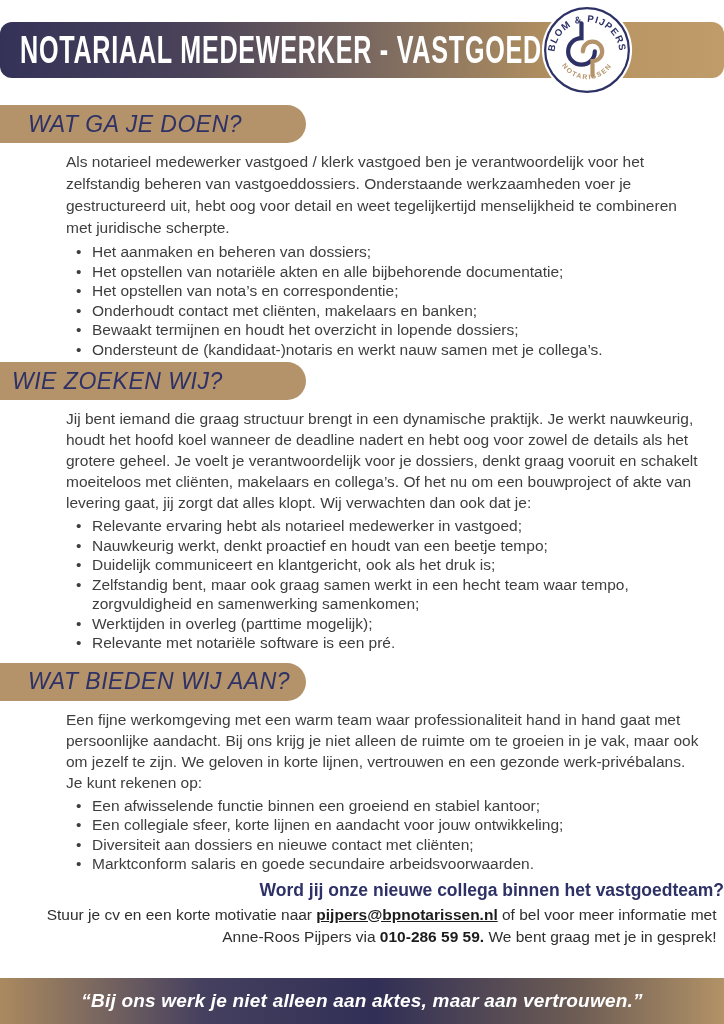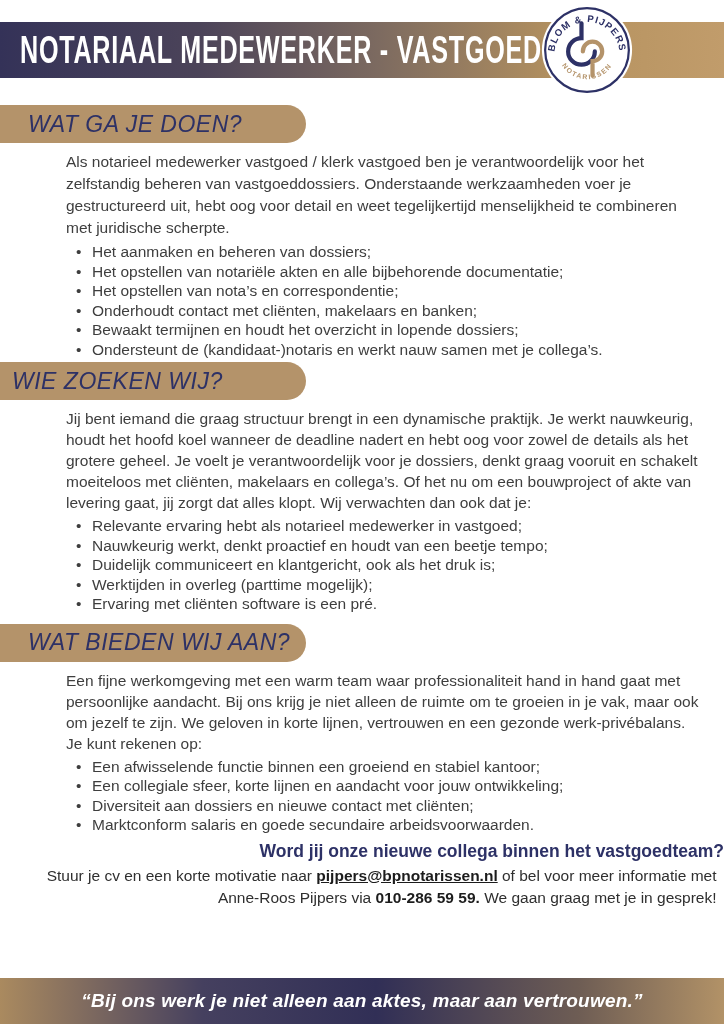--- a/index.html
+++ b/index.html
@@ -16,20 +16,21 @@
   }
 
   
   .header-bar {
     margin-top: 22px;
     height: 56px;
     width: 724px;
     background: linear-gradient(90deg, #343258 0%, #4c4459 28%, #7c6a60 52%, #b5925f 78%, #c19c6b 100%);
     display: flex;
     align-items: center;
+    border-radius: 12px;
   }
   .header-title {
     color: #ffffff;
     font-size: 34px;
     font-weight: 700;
     letter-spacing: 1px;
     white-space: nowrap;
     padding-left: 27px;
     transform: scale(0.74, 1.12);
     transform-origin: left center;
@@ -181,40 +182,41 @@
 
 <div class="pill pill-2">
   <span>WIE ZOEKEN WIJ?</span>
 </div>
 <div class="sec-2">
   <p class="intro">Jij bent iemand die graag structuur brengt in een dynamische praktijk. Je werkt nauwkeurig, houdt het hoofd koel wanneer de deadline nadert en hebt oog voor zowel de details als het grotere geheel. Je voelt je verantwoordelijk voor je dossiers, denkt graag vooruit en schakelt moeiteloos met cliënten, makelaars en collega’s. Of het nu om een bouwproject of akte van levering gaat, jij zorgt dat alles klopt. Wij verwachten dan ook dat je:</p>
   <ul class="bullets">
     <li>Relevante ervaring hebt als notarieel medewerker in vastgoed;</li>
     <li>Nauwkeurig werkt, denkt proactief en houdt van een beetje tempo;</li>
     <li>Duidelijk communiceert en klantgericht, ook als het druk is;</li>
+    <li>Zelfstandig bent, maar ook graag samen werkt in een hecht team waar tempo, zorgvuldigheid en samenwerking samenkomen;</li>
     <li>Werktijden in overleg (parttime mogelijk);</li>
-    <li>Ervaring met cliënten software is een pré.</li>
+    <li>Relevante met notariële software is een pré.</li>
   </ul>
 </div>
 
 <div class="pill pill-3">
   <span>WAT BIEDEN WIJ AAN?</span>
 </div>
 <div class="sec-3">
   <p class="intro">Een fijne werkomgeving met een warm team waar professionaliteit hand in hand gaat met persoonlijke aandacht. Bij ons krijg je niet alleen de ruimte om te groeien in je vak, maar ook om jezelf te zijn. We geloven in korte lijnen, vertrouwen en een gezonde werk-privébalans. Je kunt rekenen op:</p>
   <ul class="bullets">
     <li>Een afwisselende functie binnen een groeiend en stabiel kantoor;</li>
     <li>Een collegiale sfeer, korte lijnen en aandacht voor jouw ontwikkeling;</li>
     <li>Diversiteit aan dossiers en nieuwe contact met cliënten;</li>
     <li>Marktconform salaris en goede secundaire arbeidsvoorwaarden.</li>
   </ul>
 </div>
 
 <div class="cta">
   <div class="cta-heading">Word jij onze nieuwe collega binnen het vastgoedteam?</div>
   <div class="cta-text">
-    <span>Stuur je cv en een korte motivatie naar </span><span class="cta-email">pijpers@bpnotarissen.nl</span><span> of bel voor meer informatie met Anne-Roos Pijpers via </span><span class="cta-phone">010-286 59 59.</span><span> We gaan graag met je in gesprek!</span>
+    <span>Stuur je cv en een korte motivatie naar </span><span class="cta-email">pijpers@bpnotarissen.nl</span><span> of bel voor meer informatie met Anne-Roos Pijpers via </span><span class="cta-phone">010-286 59 59.</span><span> We bent graag met je in gesprek!</span>
   </div>
 </div>
 
 <div class="footer-bar">
   <div class="footer-quote">“Bij ons werk je niet alleen aan aktes, maar aan vertrouwen.”</div>
 </div>
 
 </body></html>

